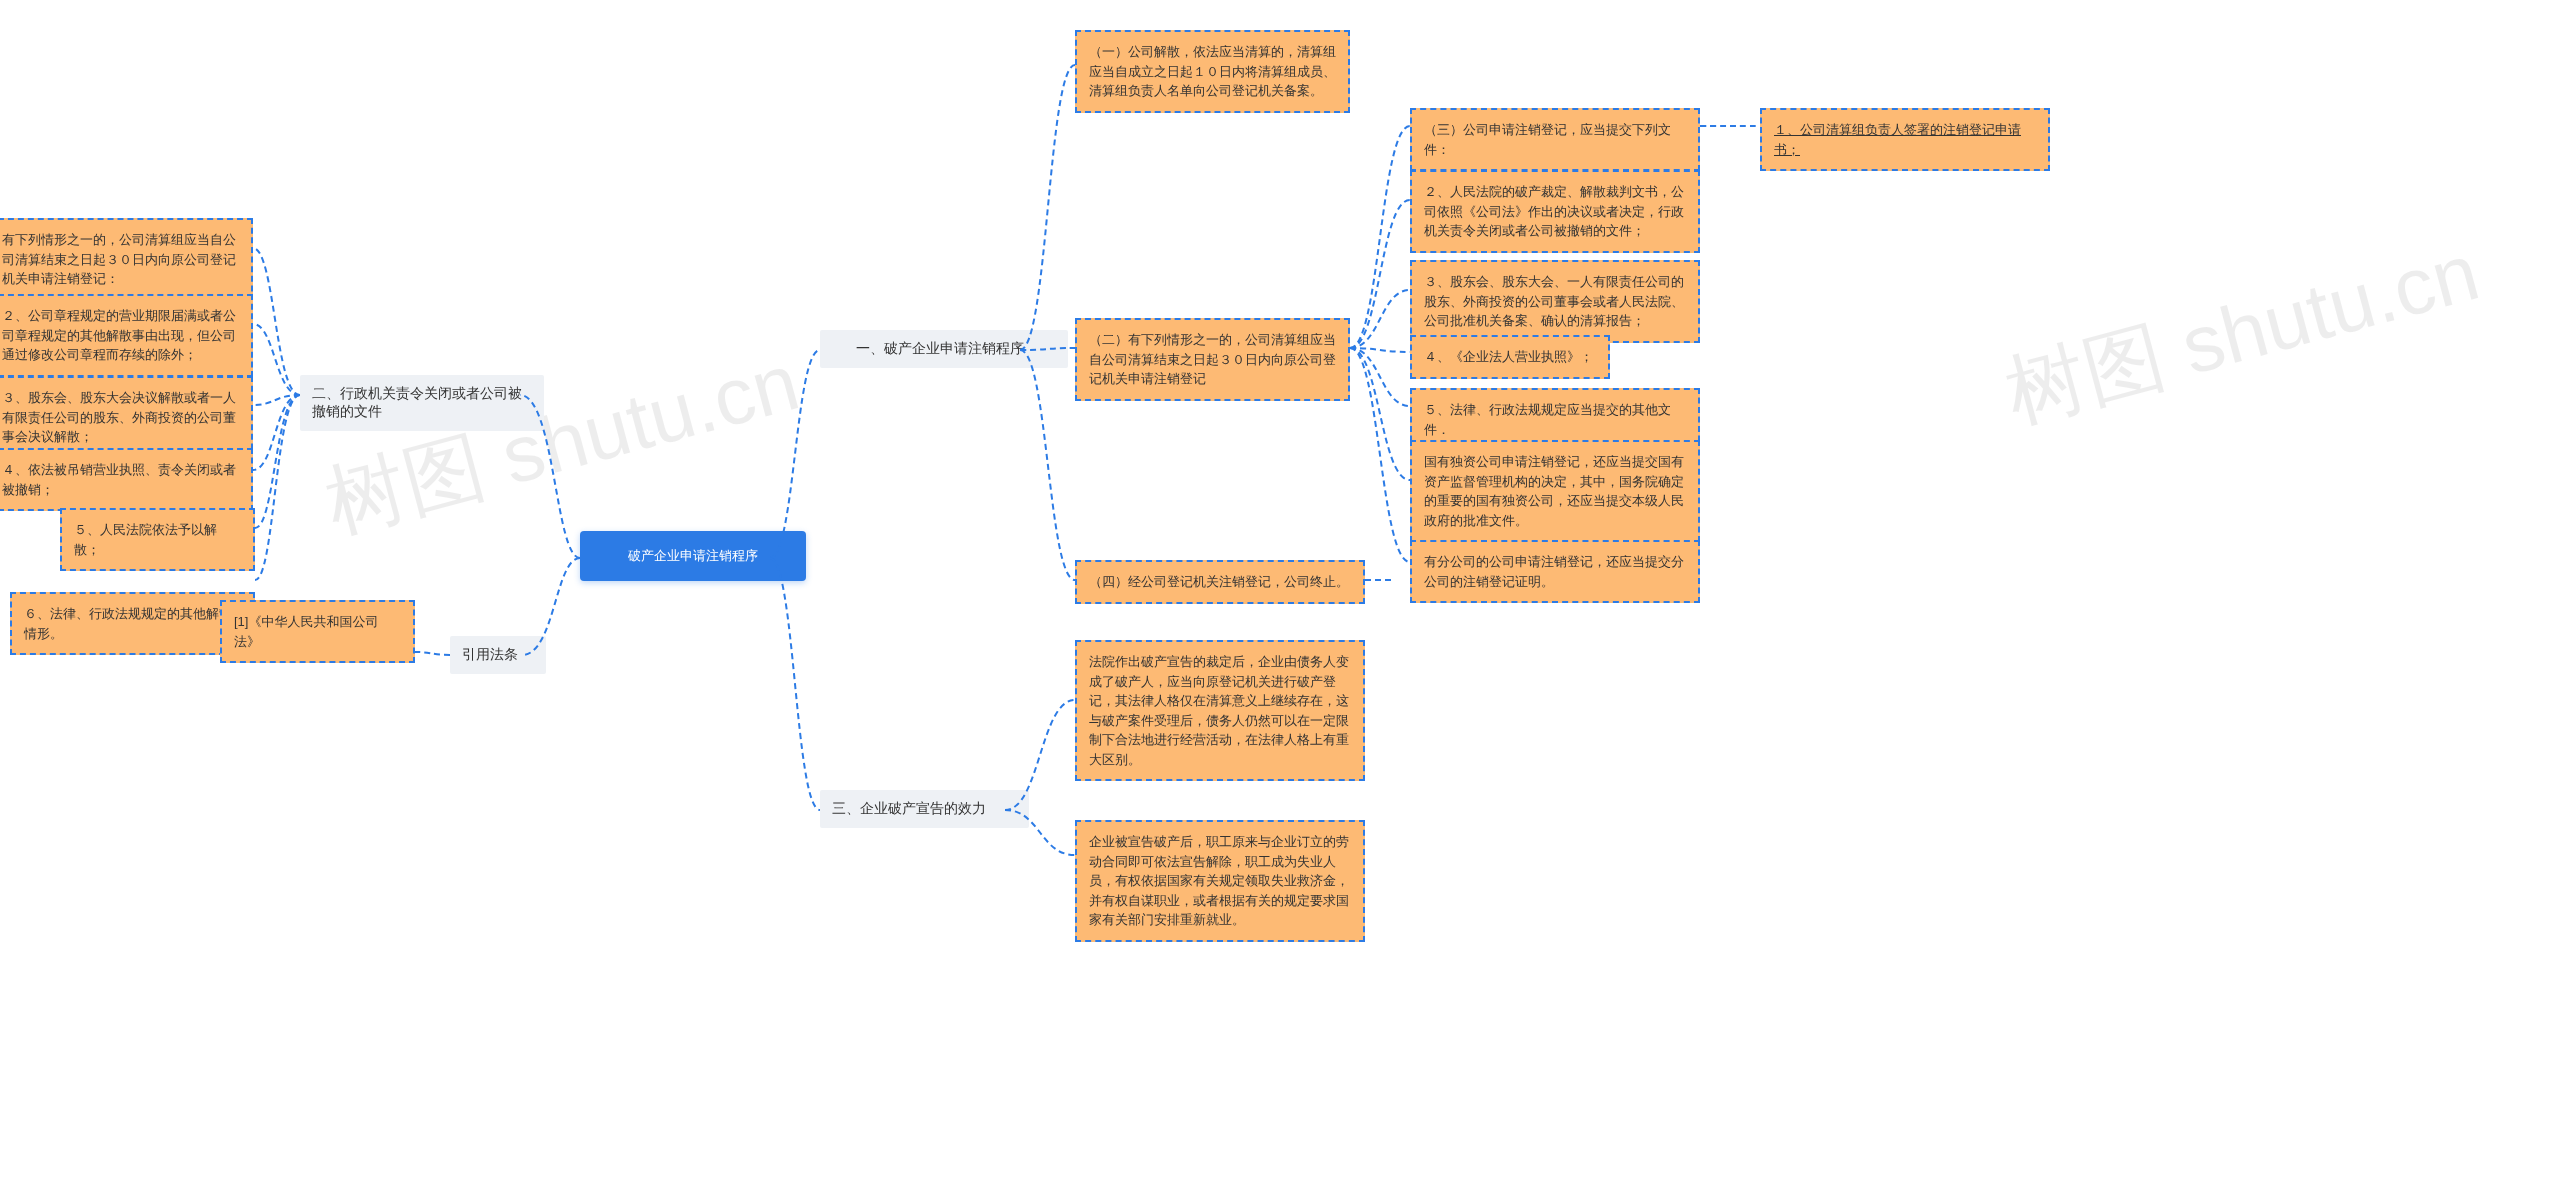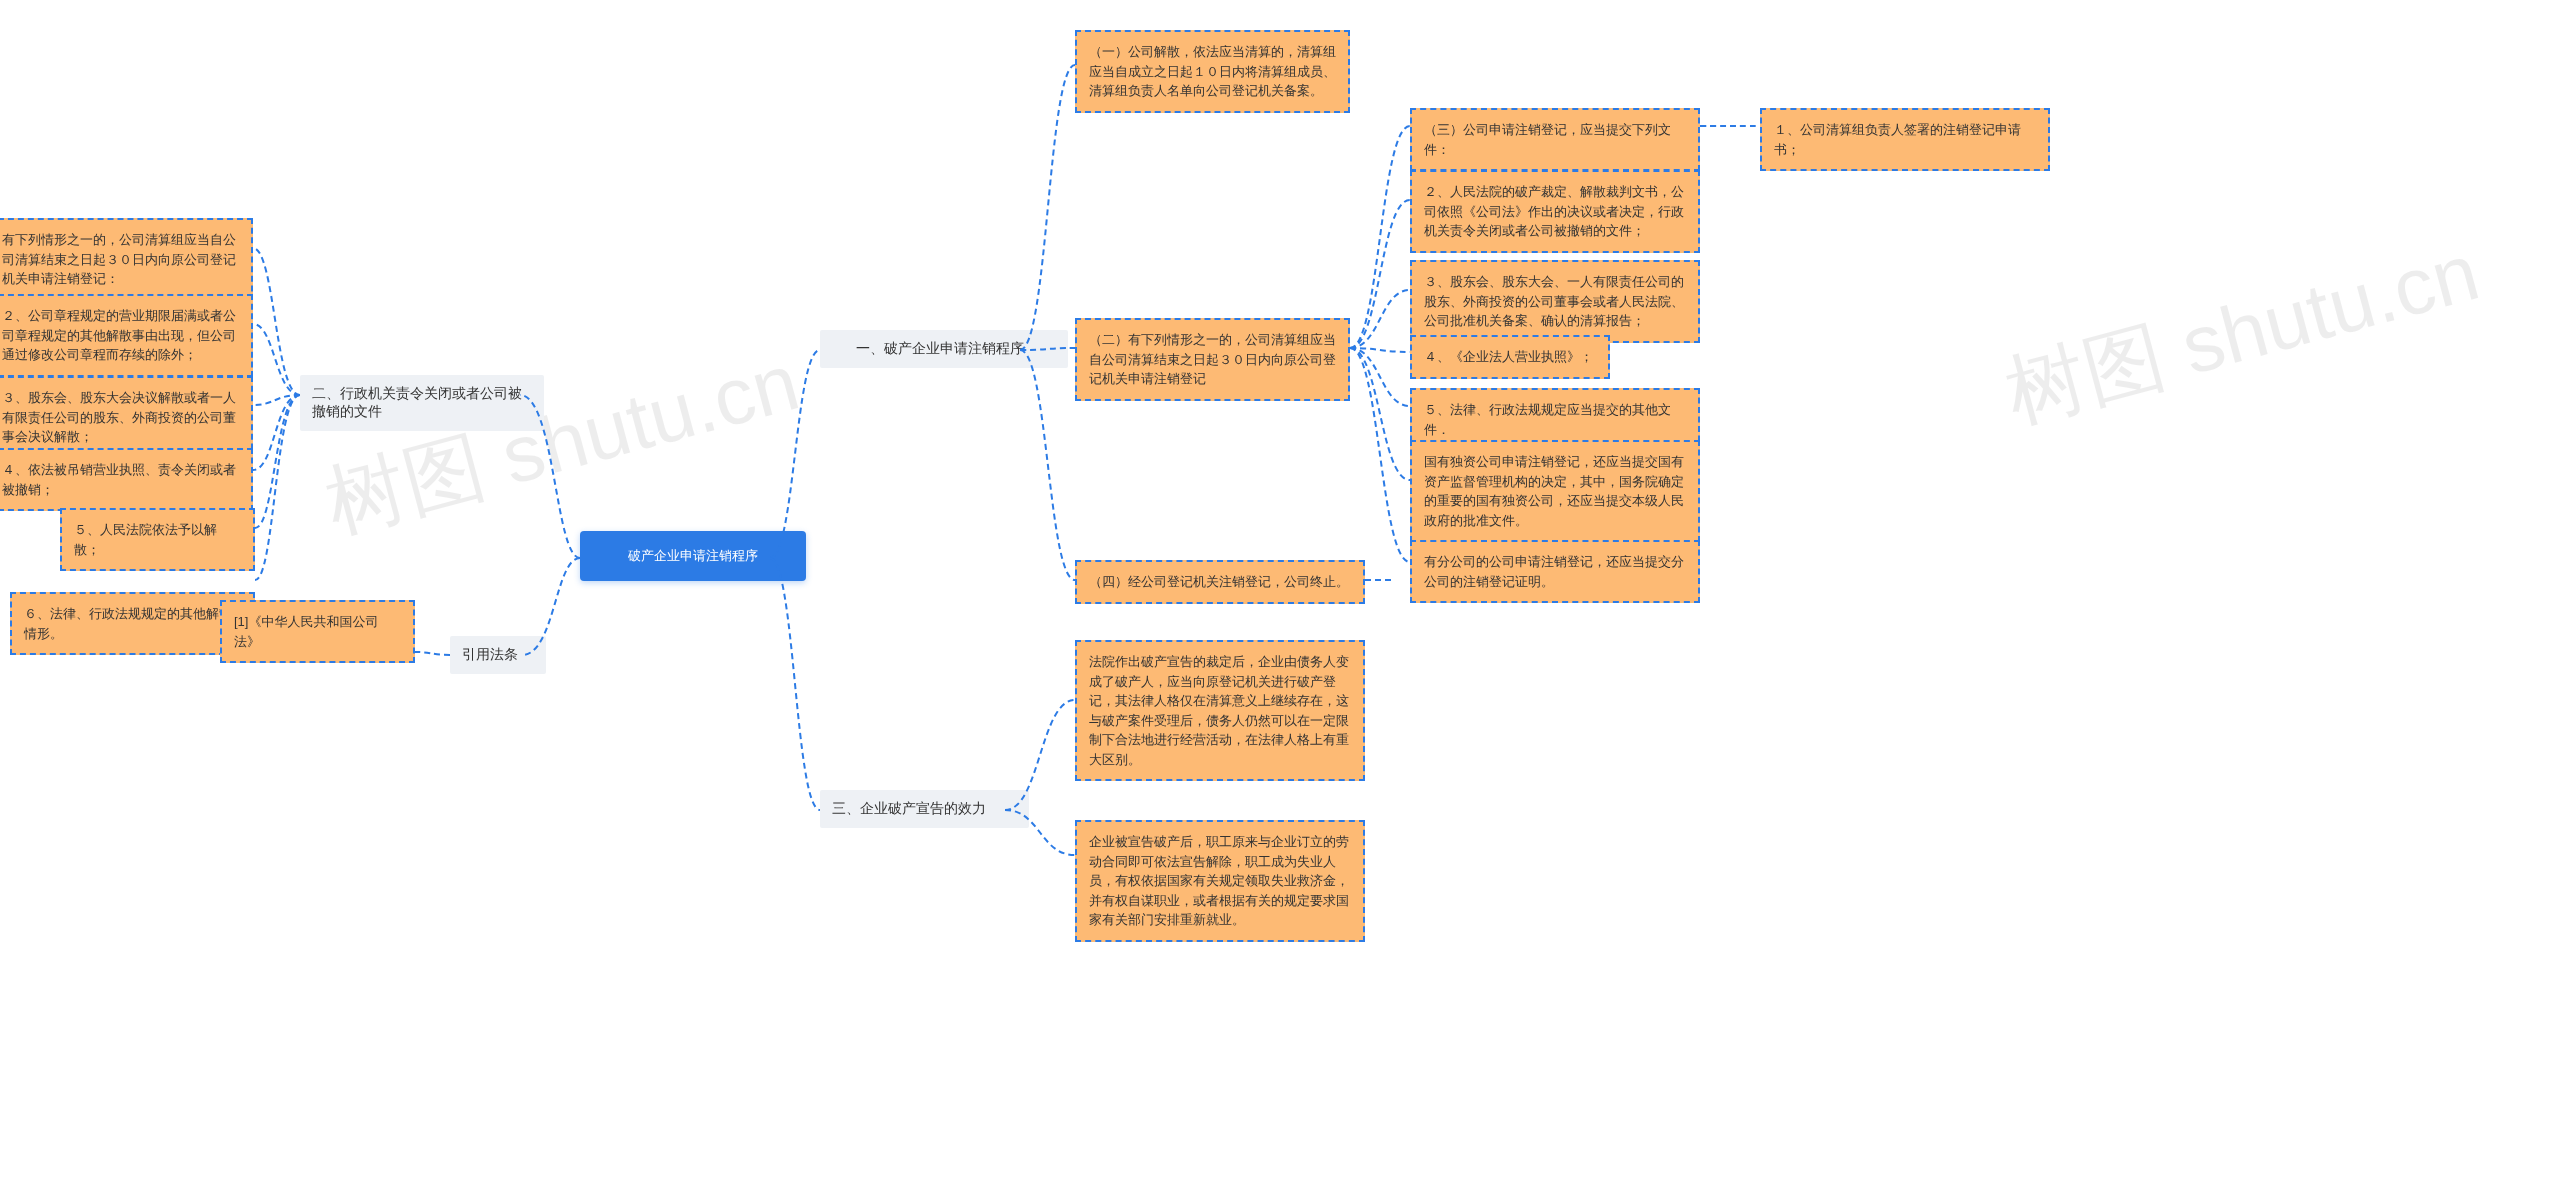--- a/index.html
+++ b/index.html
@@ -84,21 +84,21 @@
 <div class="cat" style="left:820px; top:330px; width:200px;padding-left:36px;">一、破产企业申请注销程序</div>
 
 <div class="node" style="left:1075px; top:30px; width:275px;">（一）公司解散，依法应当清算的，清算组应当自成立之日起１０日内将清算组成员、清算组负责人名单向公司登记机关备案。</div>
 
 <div class="node" style="left:1075px; top:318px; width:275px;">（二）有下列情形之一的，公司清算组应当自公司清算结束之日起３０日内向原公司登记机关申请注销登记</div>
 
 <div class="node" style="left:1075px; top:560px; width:290px;">（四）经公司登记机关注销登记，公司终止。</div>
 
 <div class="node" style="left:1410px; top:108px; width:290px;">（三）公司申请注销登记，应当提交下列文件：</div>
 
-<div class="node" style="left:1760px; top:108px; width:290px;">１、公司清算组负责人签署的注销登记申请书；</div>
+<div class="node" style="left:1760px; top:108px; width:290px;text-decoration:underline;">１、公司清算组负责人签署的注销登记申请书；</div>
 
 <div class="node" style="left:1410px; top:170px; width:290px;">２、人民法院的破产裁定、解散裁判文书，公司依照《公司法》作出的决议或者决定，行政机关责令关闭或者公司被撤销的文件；</div>
 
 <div class="node" style="left:1410px; top:260px; width:290px;">３、股东会、股东大会、一人有限责任公司的股东、外商投资的公司董事会或者人民法院、公司批准机关备案、确认的清算报告；</div>
 
 <div class="node" style="left:1410px; top:335px; width:200px;">４、《企业法人营业执照》；</div>
 
 <div class="node" style="left:1410px; top:388px; width:290px;">５、法律、行政法规规定应当提交的其他文件．</div>
 
 <div class="node" style="left:1410px; top:440px; width:290px;">国有独资公司申请注销登记，还应当提交国有资产监督管理机构的决定，其中，国务院确定的重要的国有独资公司，还应当提交本级人民政府的批准文件。</div>

